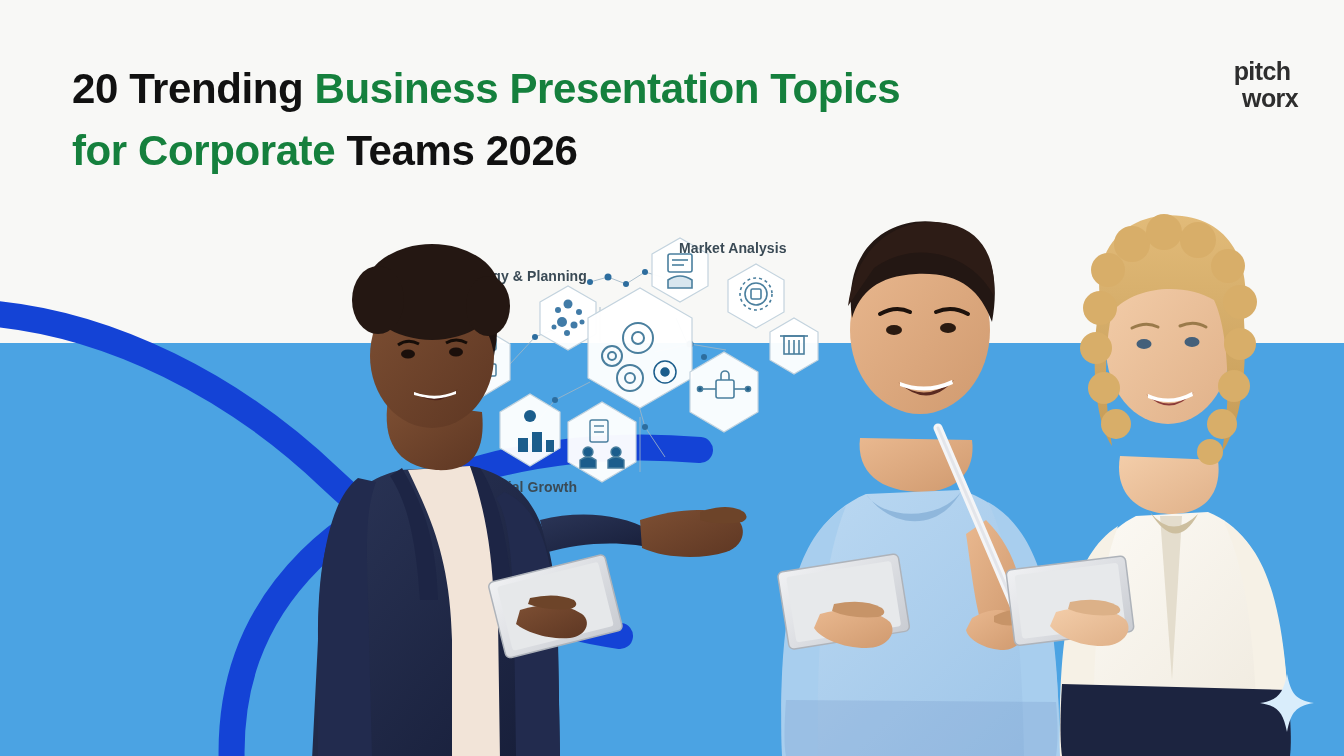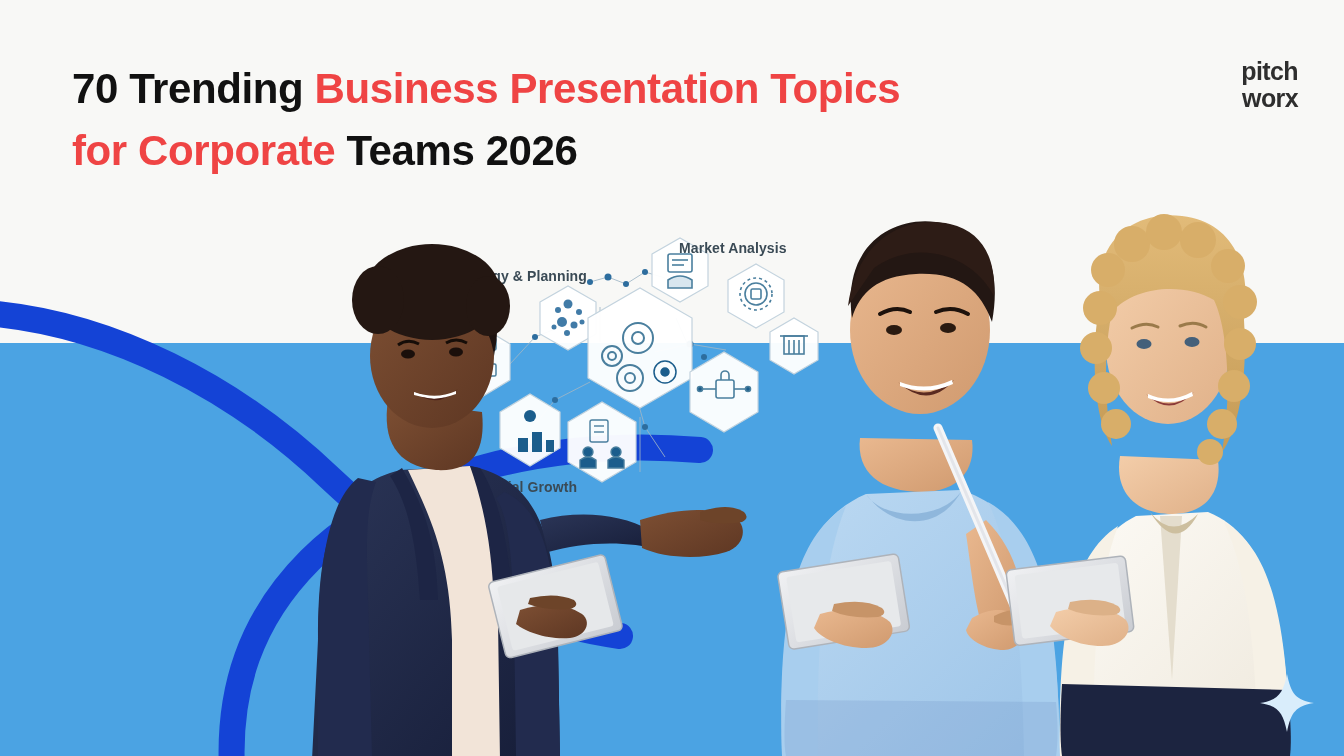--- a/index.html
+++ b/index.html
@@ -91,28 +91,28 @@
   }
   .title-line {
     font-family:"Liberation Sans", sans-serif;
     font-size:42px;
     font-weight:bold;
     line-height:62px;
     letter-spacing:-0.4px;
     color:#111111;
     white-space:nowrap;
   }
-  .accent { color:#ef4444; }
+  .accent { color:#15803d; }
 
   
   .logo {
     position:absolute;
     right:46px; top:58px;
     z-index:10;
-    text-align:right;
+    text-align:center;
     line-height:1;
   }
   .logo-line {
     font-family:"Liberation Sans", sans-serif;
     font-weight:bold;
     font-size:25px;
     color:#2e2e2e;
     letter-spacing:-0.6px;
     line-height:27px;
   }
@@ -392,21 +392,21 @@
       <path d="M1070 602 q30 -6 48 4 q6 6 -4 9 q-28 2 -46 -6 z" fill="#dcb188"></path>
     </g>
   </svg>
 
   <svg class="sparkle" viewBox="0 0 58 62">
     <path d="M29 2 C 33 22, 38 28, 56 31 C 38 34, 33 40, 29 60 C 25 40, 20 34, 2 31 C 20 28, 25 22, 29 2 Z" fill="#d9edfb"></path>
   </svg>
 
   <div class="title-block">
     <div class="title-line">
-      <span>70 Trending </span><span class="accent">Business Presentation Topics</span>
+      <span>20 Trending </span><span class="accent">Business Presentation Topics</span>
     </div>
     <div class="title-line">
       <span class="accent">for Corporate </span><span>Teams 2026</span>
     </div>
   </div>
 
   <div class="logo">
     <div class="logo-line">pitch</div>
     <div class="logo-line logo-line-2">worx</div>
   </div>

